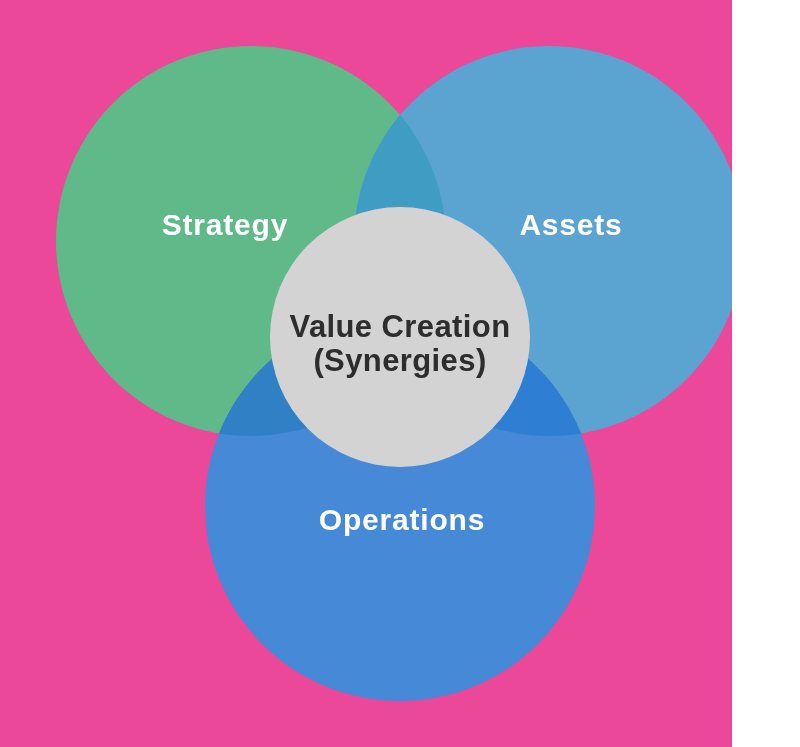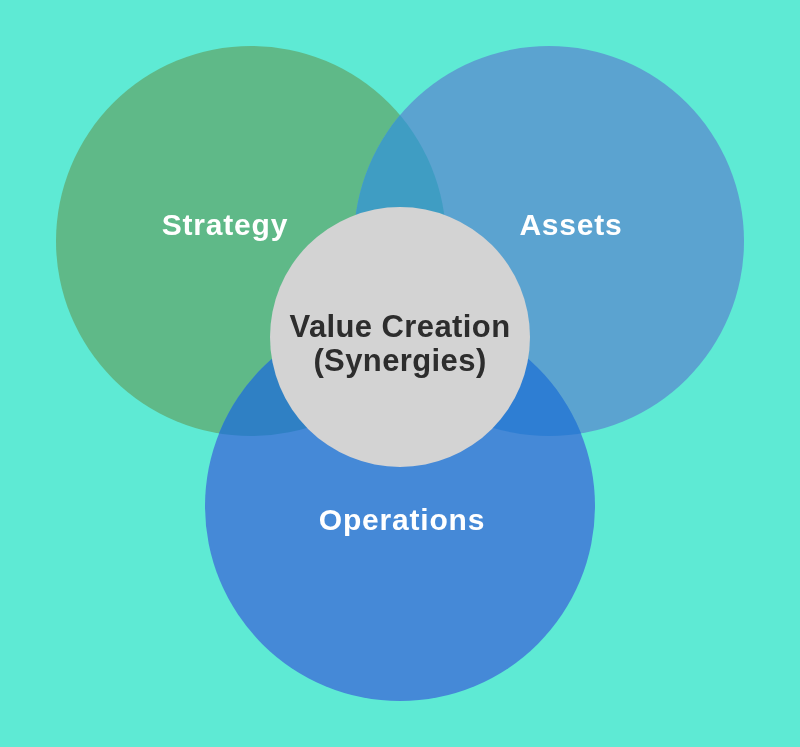--- a/index.html
+++ b/index.html
@@ -2,23 +2,23 @@
 <html><head>
 <meta charset="utf-8">
 <style>
   html, body {
     margin: 0;
     padding: 0;
     background: #ffffff;
   }
   .stage {
     position: relative;
-    width: 800px;
+    width: 732px;
     height: 747px;
-    background: #5eead4;
+    background: #ec4899;
     overflow: hidden;
     font-family: "Liberation Sans", sans-serif;
   }
   svg { display: block; }
   .circle-label {
     font-family: "Liberation Sans", sans-serif;
     font-size: 30px;
     font-weight: 700;
     letter-spacing: 0.8px;
   }

